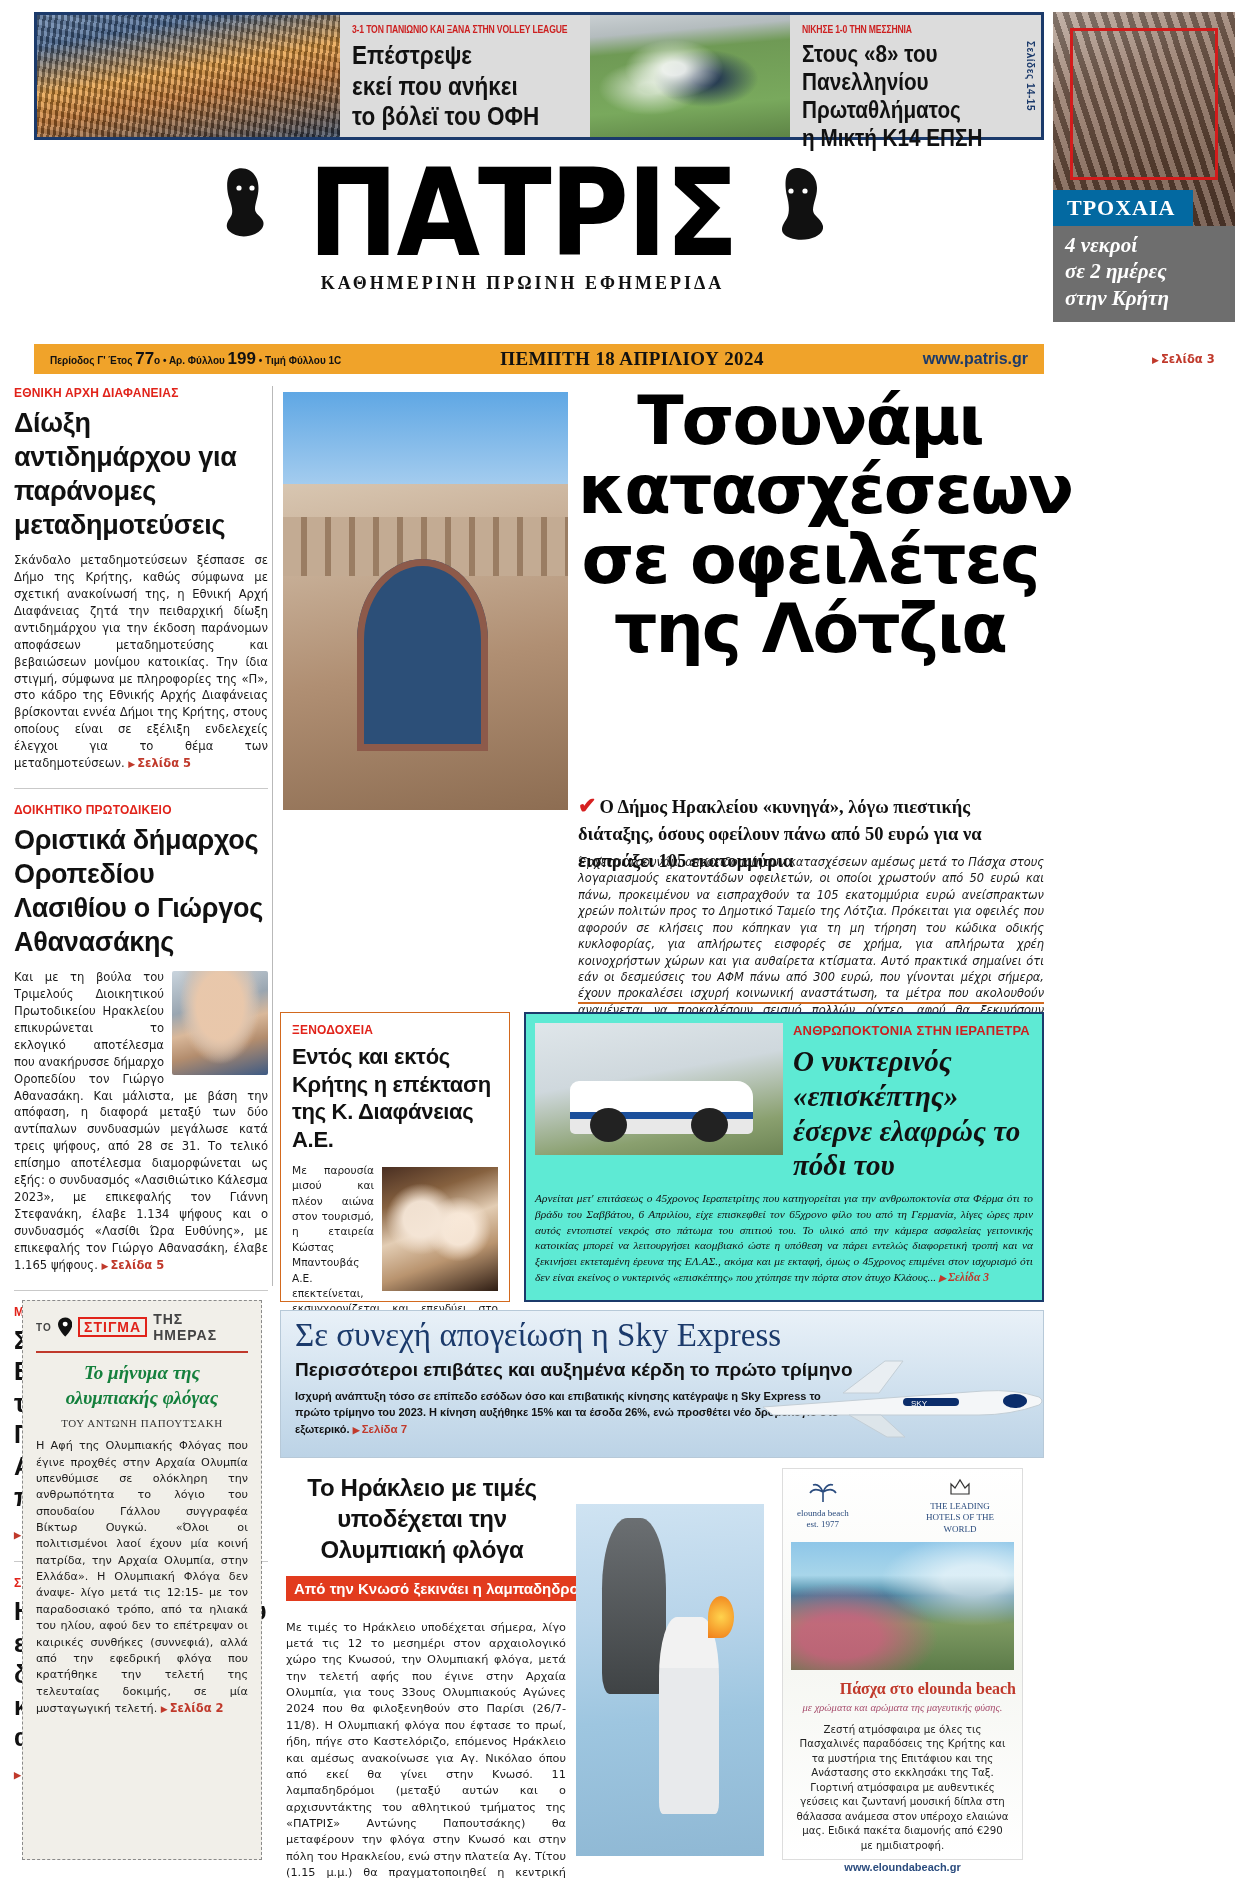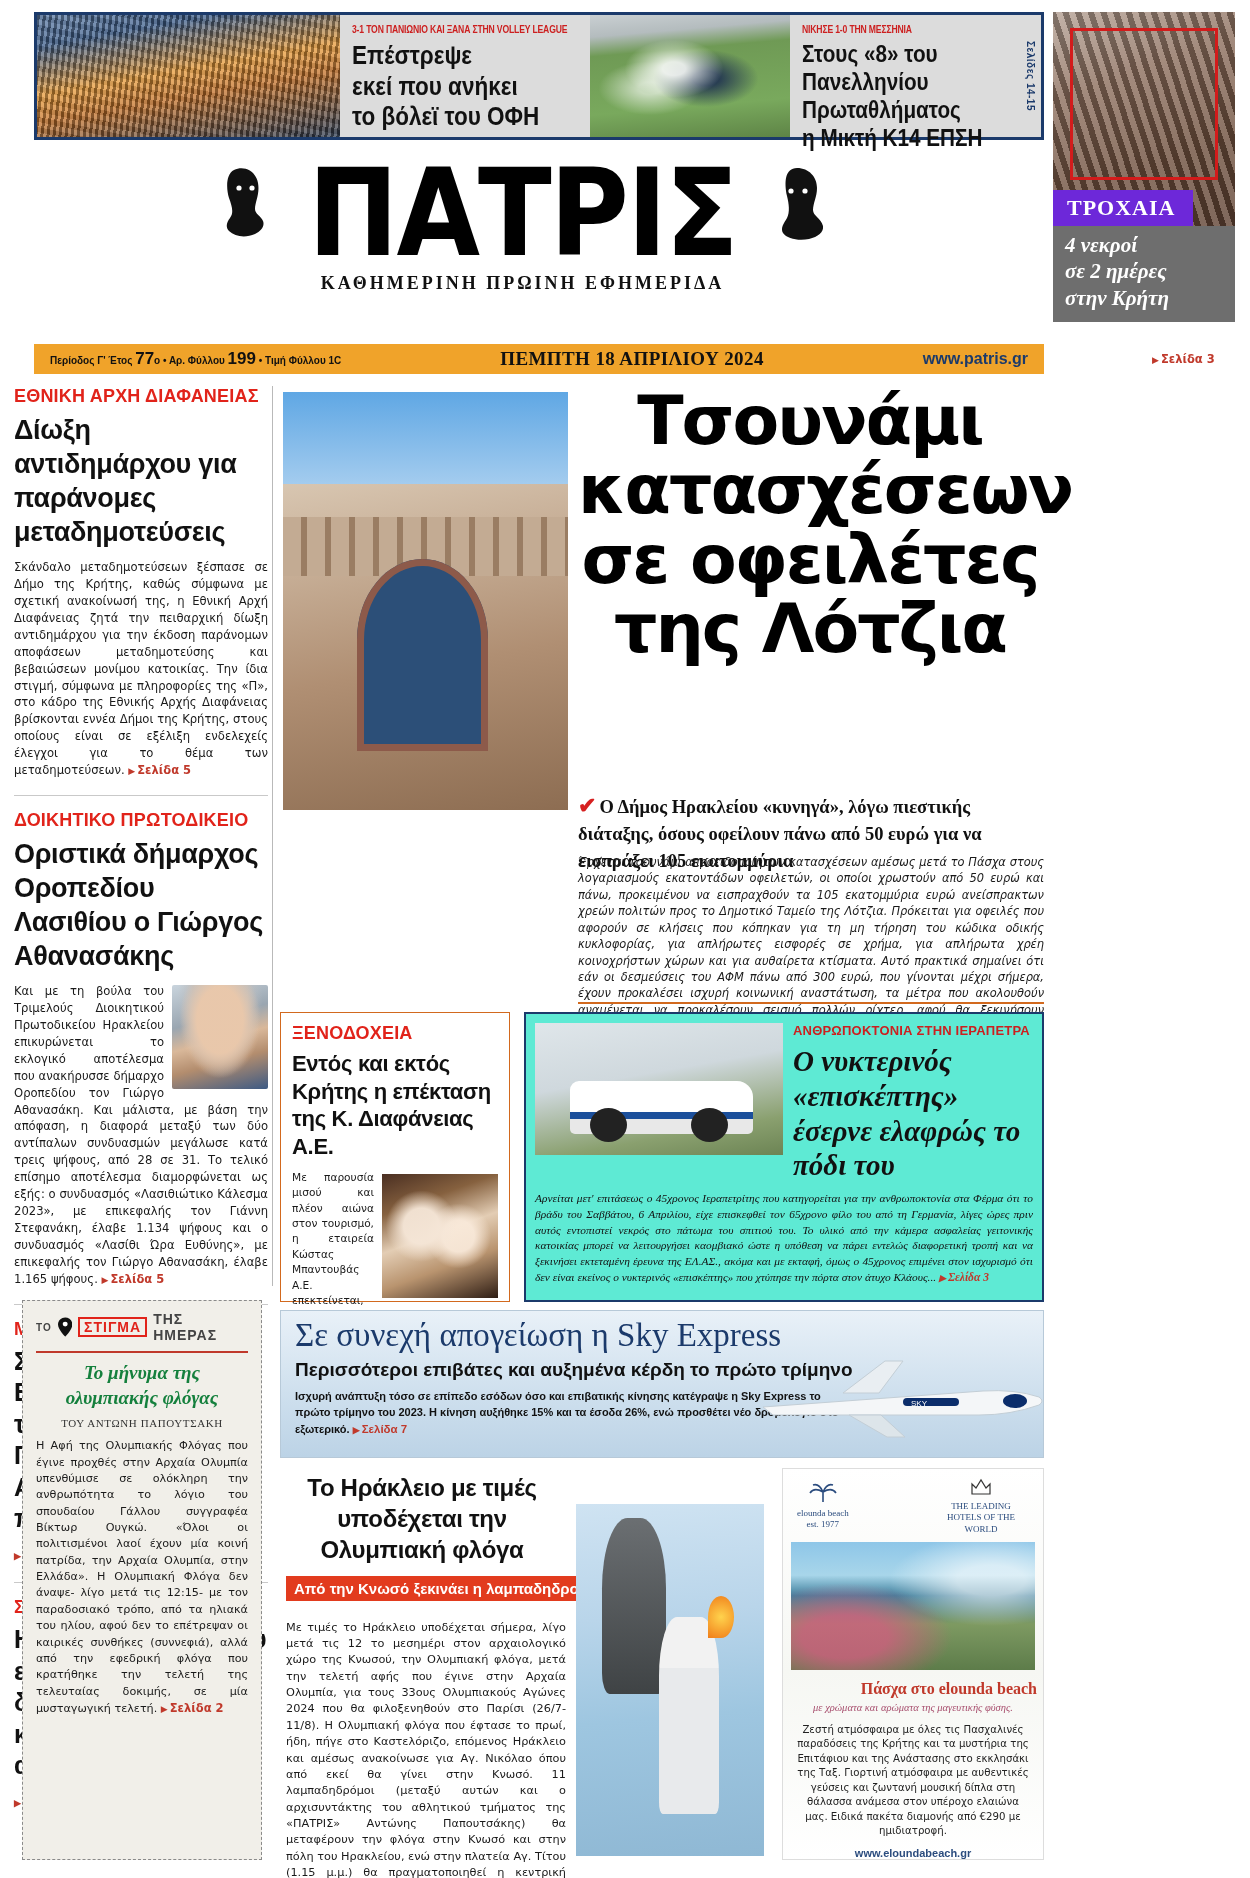--- a/index.html
+++ b/index.html
@@ -33,21 +33,21 @@
   .tb-side { width:26px; background:#dcdcdc; color:#1b3a6b; font-weight:bold; font-size:10px;
              font-family:"Liberation Sans", sans-serif; display:flex; align-items:center; justify-content:center; }
   .tb-side span { writing-mode:vertical-rl; letter-spacing:.5px; }
 
   .topright-photo { position:absolute; left:1053px; top:12px; width:182px; height:282px;
       background:linear-gradient(160deg,#b4a093 0%,#8d6f5e 25%,#6d4e3c 55%,#55392c 100%); overflow:hidden; }
   .topright-photo::after{content:"";position:absolute;inset:0;
       background:repeating-linear-gradient(72deg, rgba(0,0,0,.28) 0 6px, rgba(255,255,255,.2) 6px 12px);}
   .topright-redbox { position:absolute; left:1070px; top:28px; width:148px; height:152px;
       border:3px solid #d31b1b; }
-  .troxaia-tag { position:absolute; left:1053px; top:190px; width:140px; height:36px; background:#6d28d9;
+  .troxaia-tag { position:absolute; left:1053px; top:190px; width:140px; height:36px; background:#0369a1;
       color:#fff; font-family:"Liberation Serif", serif; font-weight:bold; font-size:22px;
       display:flex; align-items:center; padding-left:14px; letter-spacing:1px; z-index:5; }
   .troxaia-body { position:absolute; left:1053px; top:226px; width:182px; height:96px; background:#6e6e6e;
       color:#fff; font-family:"Liberation Serif", serif; font-style:italic; font-weight:bold;
       font-size:21px; line-height:1.25; padding:6px 10px 0 12px; z-index:5; }
 
   
   .masthead { position:absolute; left:0; top:150px; width:1045px; height:180px; text-align:center; }
   .logo-row { display:flex; align-items:flex-start; justify-content:center; gap:32px; padding-top:14px; }
   .logo-text { font-family:"DejaVu Sans", sans-serif; font-weight:bold; font-size:108px; letter-spacing:-2px;
@@ -62,21 +62,21 @@
   .ib-left { font-family:"Liberation Sans", sans-serif; font-size:10px; font-weight:bold; color:#111; }
   .ib-left b.big { font-size:17px; }
   .ib-date { font-family:"Liberation Serif", serif; font-weight:bold; font-size:19px; color:#111; letter-spacing:.4px; }
   .ib-url { font-family:"Liberation Sans", sans-serif; font-weight:bold; font-size:16px; color:#1b3a6b; }
 
   
   .colL { position:absolute; left:14px; top:386px; width:254px; }
   .vrule { position:absolute; top:386px; width:1px; background:#b9b9b9; }
 
   .kicker { color:#e1231a; font-family:"Liberation Sans", sans-serif; font-weight:bold;
-            font-size:18px; letter-spacing:.2px; margin-bottom:6px; }
+            font-size:12px; letter-spacing:.2px; margin-bottom:6px; }
   .hl { font-family:"Liberation Sans", sans-serif; font-weight:bold; color:#111;
         font-size:27px; line-height:1.26; letter-spacing:-.3px; }
   .hl.sm { font-size:25px; }
   .body { font-size:11.6px; line-height:1.46; color:#1a1a1a; text-align:justify;
           font-family:"DejaVu Sans", sans-serif; margin-top:10px; }
   .pg { color:#c0392b; font-weight:bold; font-size:11.5px; white-space:nowrap; }
   .pg::before { content:"\25B6"; font-size:9px; margin-right:2px; }
   .sep { height:1px; background:#c9c9c9; margin:16px 0 14px; }
 
   .portrait { float:right; width:96px; height:104px; margin:2px 0 4px 8px;
@@ -171,21 +171,21 @@
   .olympic .body { font-size:11.3px; line-height:1.45; }
   .torch-photo { position:absolute; right:6px; top:36px; width:188px; height:352px;
       background:linear-gradient(175deg,#cfe3f2 0%,#b9d5ea 32%,#9ec6e0 60%,#8fb8d4 100%); overflow:hidden; }
   .torch-photo .statue { position:absolute; left:14%; top:4%; width:34%; height:50%;
       background:linear-gradient(180deg,#6b6f72,#3f4345); border-radius:40% 40% 12% 12%; }
   .torch-photo .girl { position:absolute; left:44%; top:32%; width:32%; height:56%;
       background:linear-gradient(180deg,#f2f2f2 0 26%, #e8eaec 26% 100%); border-radius:30% 30% 6% 6%; }
   .torch-photo .flame { position:absolute; left:70%; top:26%; width:14%; height:12%;
       background:radial-gradient(circle,#ffd34d,#f07d19); border-radius:50% 50% 50% 0; }
 
-  .elounda { position:absolute; left:782px; top:1468px; width:262px; height:392px;
+  .elounda { position:absolute; left:782px; top:1468px; width:241px; height:392px;
       background:linear-gradient(180deg,#ffffff 0%,#f6f7f3 52%,#ffffff 100%); border:1px solid #ddd; }
   .el-logos { display:flex; align-items:center; justify-content:space-between; padding:8px 14px 2px; }
   .el-logo-t { font-family:"Liberation Serif", serif; font-size:9px; color:#2b4c7e; text-align:center; line-height:1.3; }
   .el-photo { height:128px; margin:4px 8px 0;
       background:linear-gradient(180deg,#8ec6e8 0%,#a8d6ea 26%,#3f7f9c 42%,#7e9a62 64%,#5d7c4a 100%); position:relative; overflow:hidden;}
   .el-photo::after{content:"";position:absolute;inset:0;
       background:radial-gradient(ellipse at 22% 74%, rgba(215,90,130,.75) 0 16%, transparent 40%),
                  radial-gradient(ellipse at 82% 30%, rgba(255,255,255,.6) 0 12%, transparent 36%);}
   .el-h { font-family:"Liberation Serif", serif; font-weight:bold; font-size:16px; color:#c0392b;
       text-align:right; padding:10px 6px 0; }

